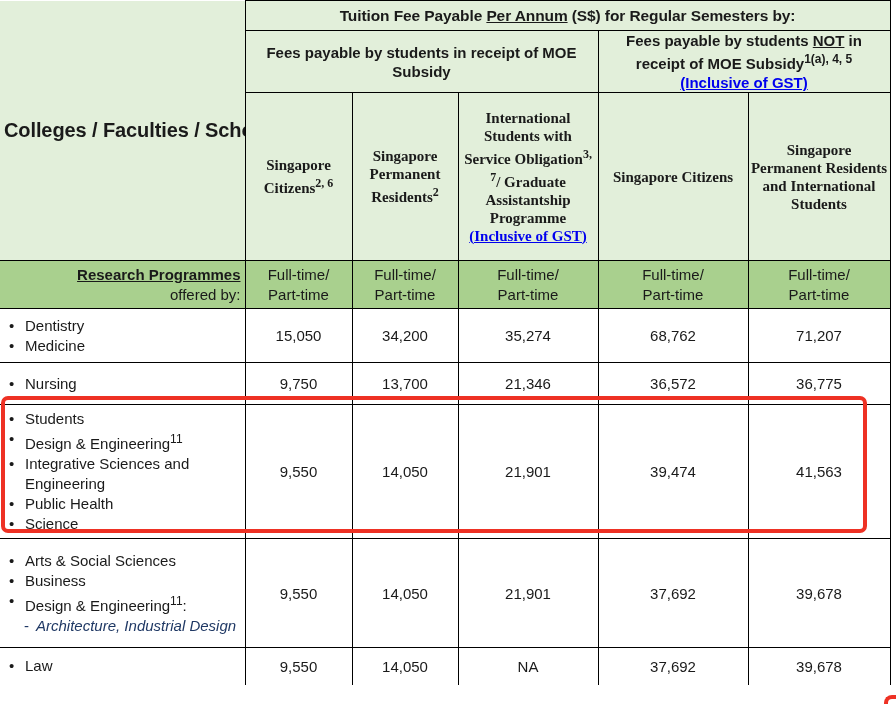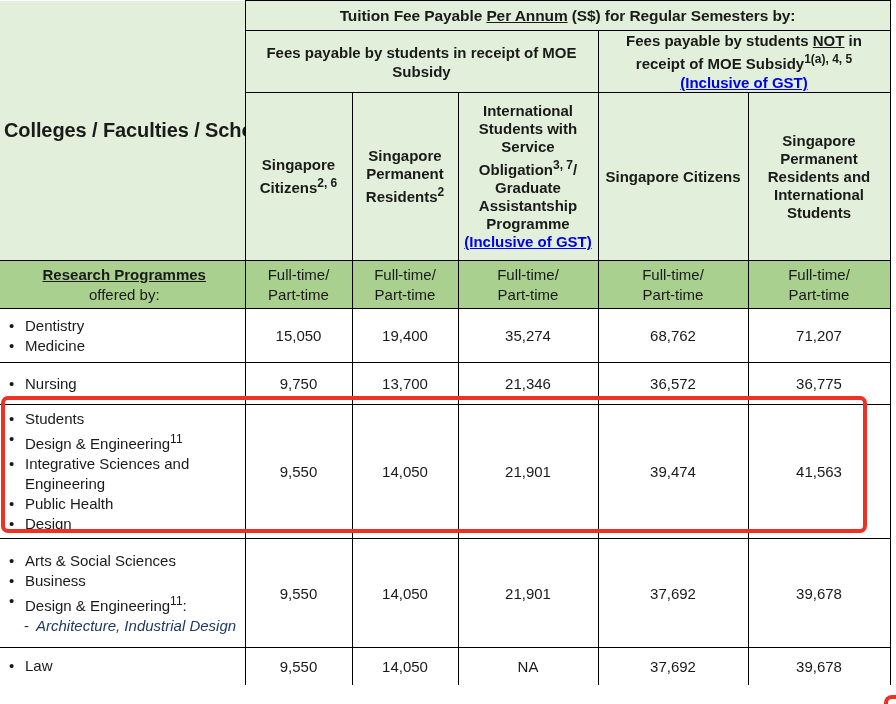--- a/index.html
+++ b/index.html
@@ -24,27 +24,27 @@
 
   
   tr.r-title{height:30px;}
   tr.r-group{height:58px;padding-left:7px;}
   tr.r-cols{height:168px;}
   tr.r-research{height:48px;}
 
   .corner{border-top:none;font-size:20px;font-weight:bold;white-space:nowrap;letter-spacing:-0.1px;}
   .title-cell{font-size:15.5px;font-weight:bold;letter-spacing:-0.1px;}
   .group-cell{font-size:15px;font-weight:bold;line-height:19px;padding:0 8px;}
-  .hcell{font-size:15px;font-weight:bold;line-height:18px;padding:0 2px;}
+  .hcell{font-size:15px;font-weight:bold;line-height:18px;padding:0 2px;font-family:Liberation Serif, serif;}
   sup{font-size:12px;font-weight:inherit;}
   u.not-word{font-weight:bold;}
   .gst{color:var(--link_blue);text-decoration:underline;font-weight:bold;cursor:pointer;}
 
   
-  .rp-left{text-align:center;padding-left:8px;font-size:15px;line-height:20px;margin-left:6px;}
+  .rp-left{text-align:right;padding-left:8px;font-size:15px;line-height:20px;margin-left:6px;}
   .rp-title{font-weight:bold;text-decoration:underline;}
   .ft-cell{font-size:15px;line-height:20px;}
 
   
   #data-rows tr:nth-child(1){height:54px;}
   #data-rows tr:nth-child(2){height:42px;}
   #data-rows tr:nth-child(3){height:133px;}
   #data-rows tr:nth-child(4){height:109px;}
   #data-rows tr:nth-child(5){height:37px;}
   #data-rows tr:nth-child(5) td{border-bottom:none;}
@@ -124,21 +124,21 @@
           <div class="prog-item">
             <span class="bullet">•</span>
             <div class="prog-text">Dentistry</div>
           </div>
           <div class="prog-item">
             <span class="bullet">•</span>
             <div class="prog-text">Medicine</div>
           </div>
         </td>
         <td class="fee">15,050</td>
-        <td class="fee">19,400</td>
+        <td class="fee">34,200</td>
         <td class="fee">35,274</td>
         <td class="fee">68,762</td>
         <td class="fee">71,207</td>
       </tr>
       <tr class="data-row">
         <td class="prog no-left">
           <div class="prog-item">
             <span class="bullet">•</span>
             <div class="prog-text">Nursing</div>
           </div>
@@ -162,21 +162,21 @@
           <div class="prog-item">
             <span class="bullet">•</span>
             <div class="prog-text">Integrative Sciences and Engineering</div>
           </div>
           <div class="prog-item">
             <span class="bullet">•</span>
             <div class="prog-text">Public Health</div>
           </div>
           <div class="prog-item">
             <span class="bullet">•</span>
-            <div class="prog-text">Design</div>
+            <div class="prog-text">Science</div>
           </div>
         </td>
         <td class="fee">9,550</td>
         <td class="fee">14,050</td>
         <td class="fee">21,901</td>
         <td class="fee">39,474</td>
         <td class="fee">41,563</td>
       </tr>
       <tr class="data-row">
         <td class="prog no-left">

